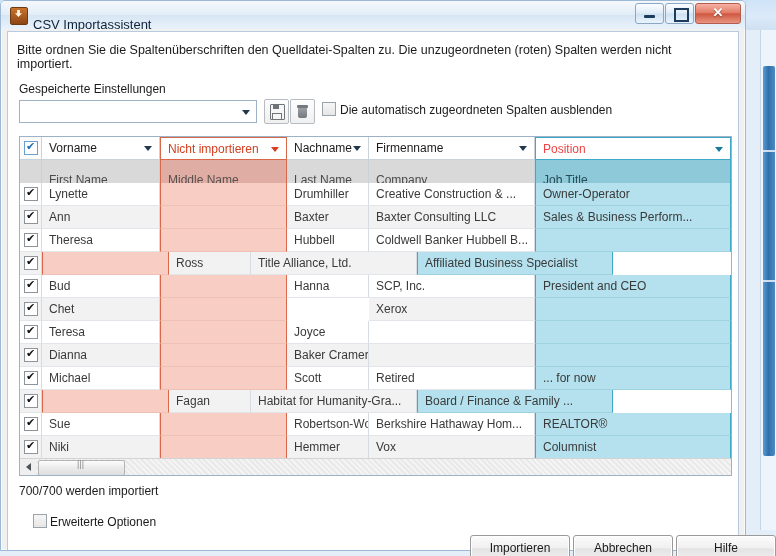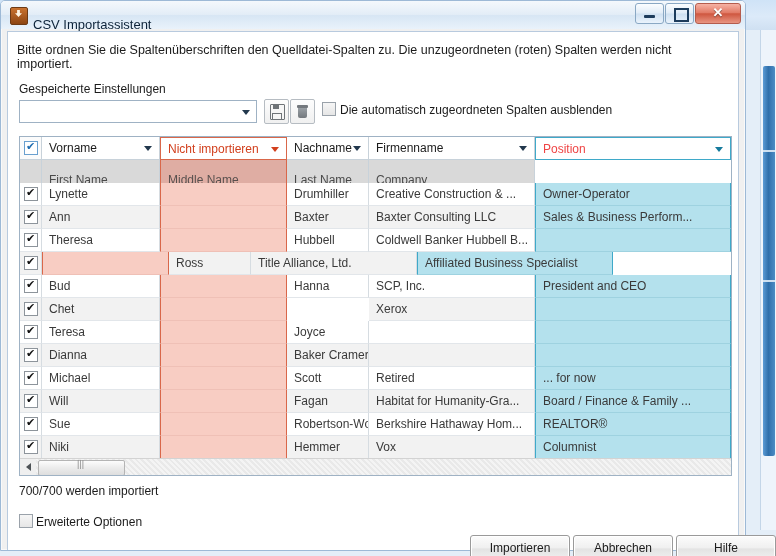--- a/index.html
+++ b/index.html
@@ -282,21 +282,21 @@
     background: linear-gradient(180deg,#fcfcfc 0%, #ebebeb 50%, #dedede 100%);
     border: 1px solid #b4b4b4; border-radius:2px;
   }
   .hs-thumb:after {
     content:"|||"; position:absolute; left:0; top:-2px; width:83px;
     text-align:center; font-size:9px; color:#8b8b8b; letter-spacing:0px;
   }
 
   
   .count { position: absolute; left: 11px; top: 452px; font-size: 12px; }
-  .adv   { position: absolute; left: 11px; top: 482px; font-size: 12px; white-space: nowrap;}
+  .adv   { position: absolute; left: 25px; top: 482px; font-size: 12px; white-space: nowrap;}
   .adv .cb { margin-right: 3px; }
 
   .btn {
     position: absolute; top: 503px; height: 26px; width: 98px;
     border: 1px solid #9a9a9a; border-radius: 3px;
     background: linear-gradient(180deg,#fcfcfc 0%, #f0f0f0 45%, #e3e3e3 50%, #f3f3f3 100%);
     font-size: 12px; color: #1b1b1b; text-align: center; line-height: 24px;
     box-shadow: 0 0 0 1px #fff inset;
   }
   .btn.import { left: 462px; }
@@ -393,20 +393,21 @@
               <span>Position</span>
               <span class="arrow"></span>
             </div>
           </div>
         <div class="subhead">
             <div class="sh checkcol"></div>
             <div class="sh" style="width: 118px;">First Name</div>
             <div class="sh notimport" style="width: 127px;">Middle Name</div>
             <div class="sh" style="width: 82px;">Last Name</div>
             <div class="sh" style="width: 166px;">Company</div>
+            <div class="sh selected" style="width: 196px;">Job Title</div>
           </div>
         <div id="rows">
             <div class="row odd">
               <div class="cell checkcol">
                 <span class="cbr"></span>
               </div>
               <div class="cell" style="width: 118px;">Lynette</div>
               <div class="cell notimport" style="width: 127px;"></div>
               <div class="cell" style="width: 82px;">Drumhiller</div>
               <div class="cell" style="width: 166px;">Creative Construction &amp; ...</div>
@@ -488,21 +489,20 @@
               <div class="cell" style="width: 118px;">Michael</div>
               <div class="cell notimport" style="width: 127px;"></div>
               <div class="cell" style="width: 82px;">Scott</div>
               <div class="cell" style="width: 166px;">Retired</div>
               <div class="cell selected" style="width: 196px;">... for now</div>
             </div>
             <div class="row even">
               <div class="cell checkcol">
                 <span class="cbr"></span>
               </div>
-              <div class="cell" style="width: 118px;">Will</div>
               <div class="cell notimport" style="width: 127px;"></div>
               <div class="cell" style="width: 82px;">Fagan</div>
               <div class="cell" style="width: 166px;">Habitat for Humanity-Gra...</div>
               <div class="cell selected" style="width: 196px;">Board / Finance &amp; Family ...</div>
             </div>
             <div class="row odd">
               <div class="cell checkcol">
                 <span class="cbr"></span>
               </div>
               <div class="cell" style="width: 118px;">Sue</div>

